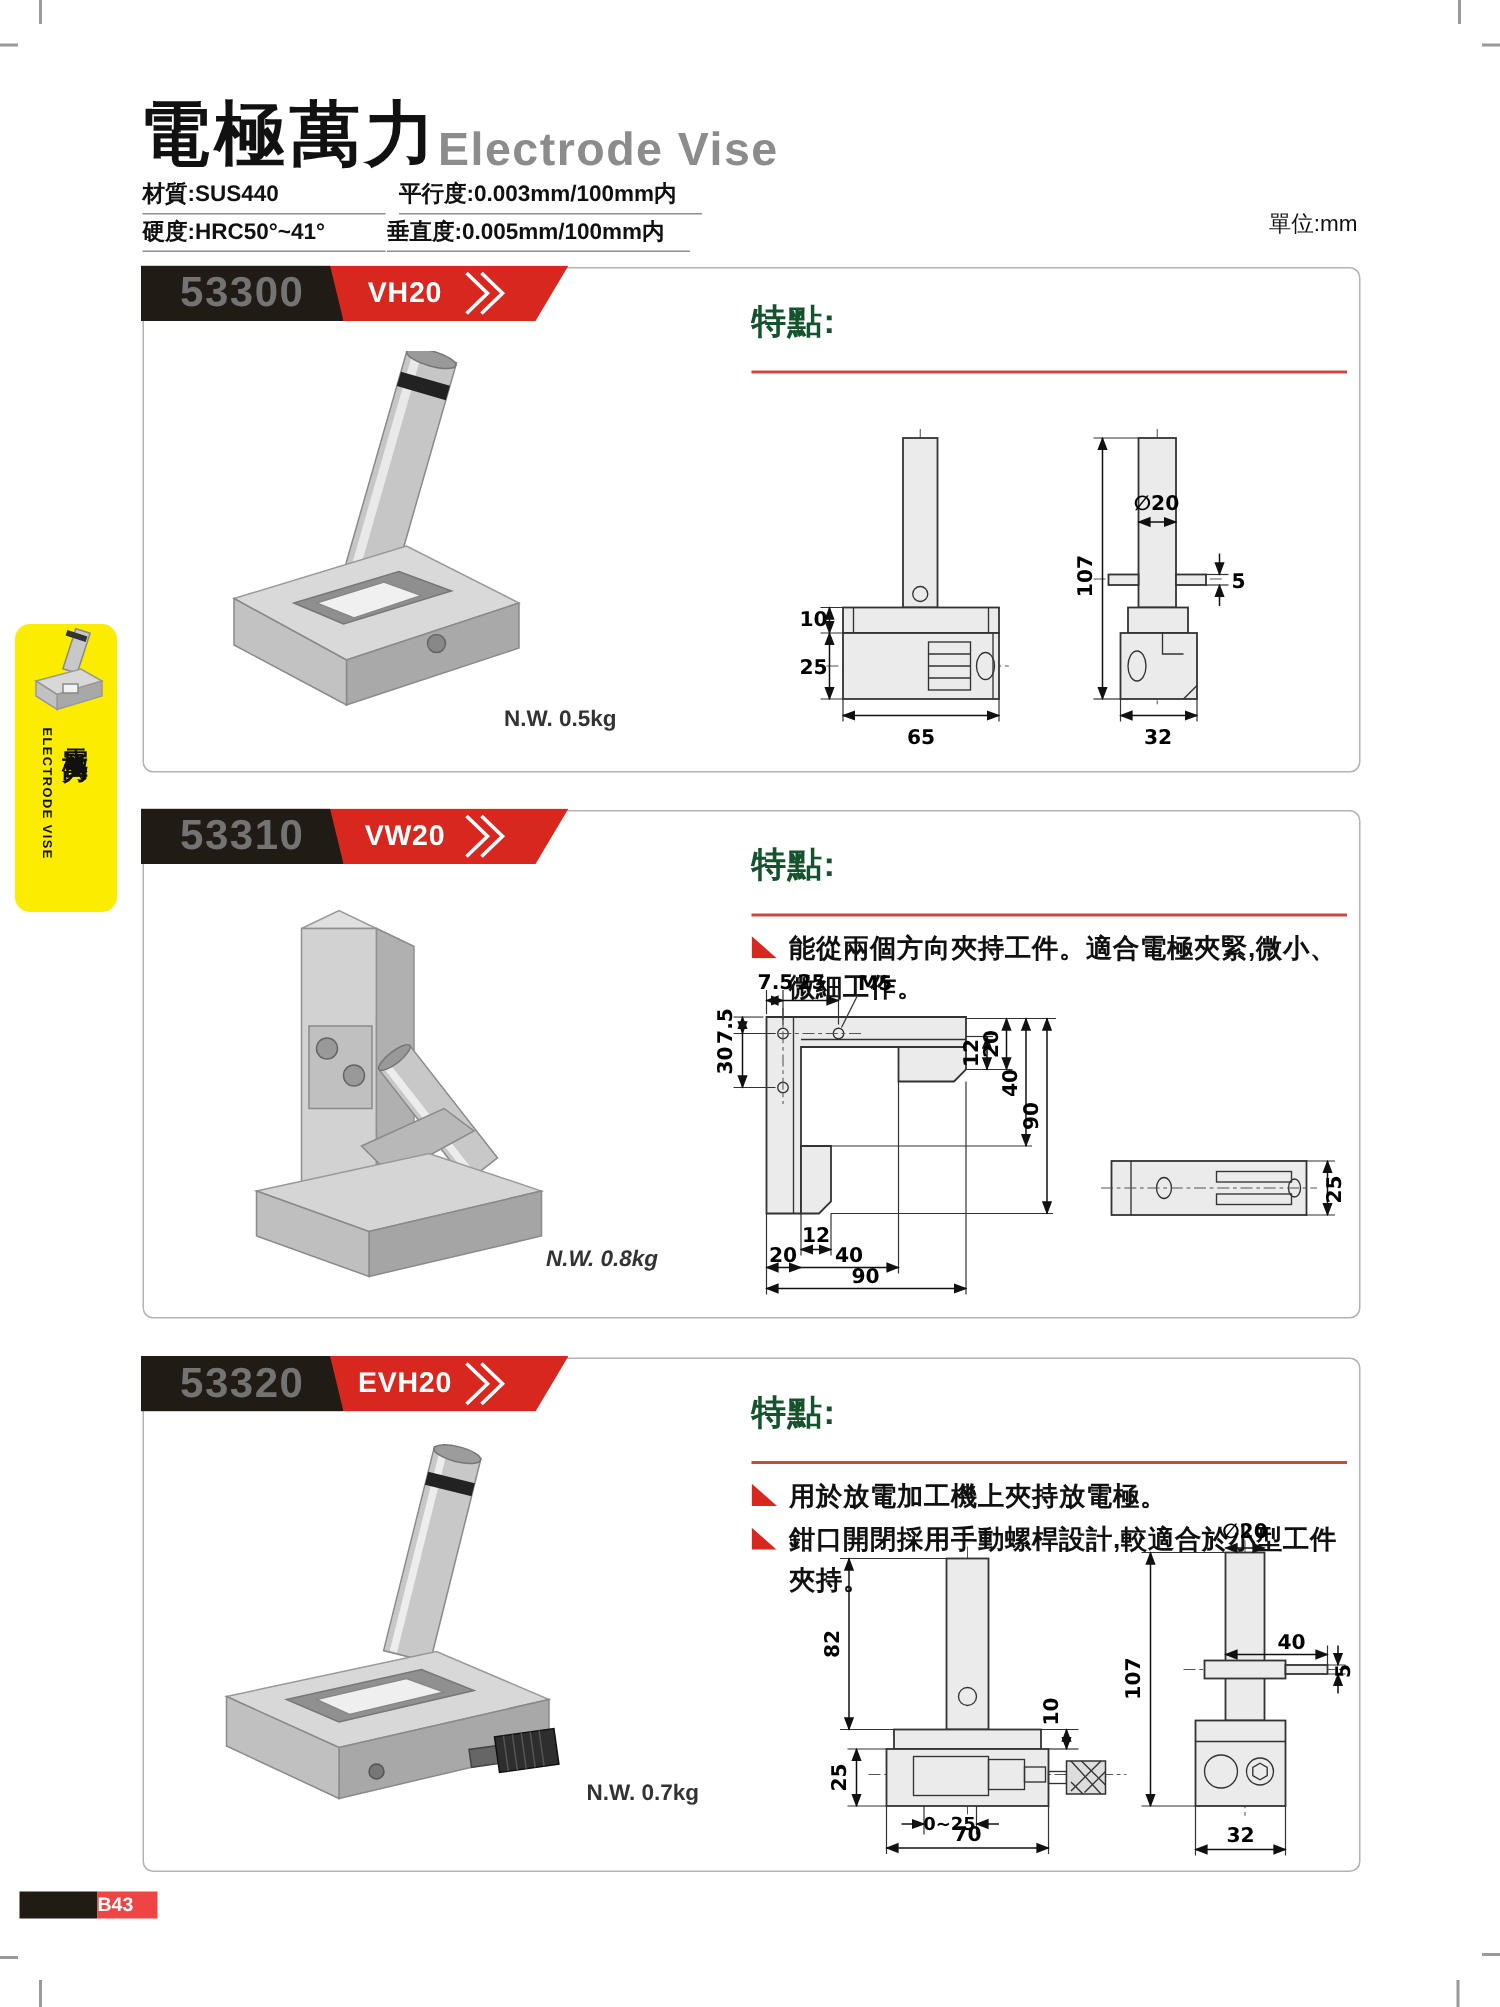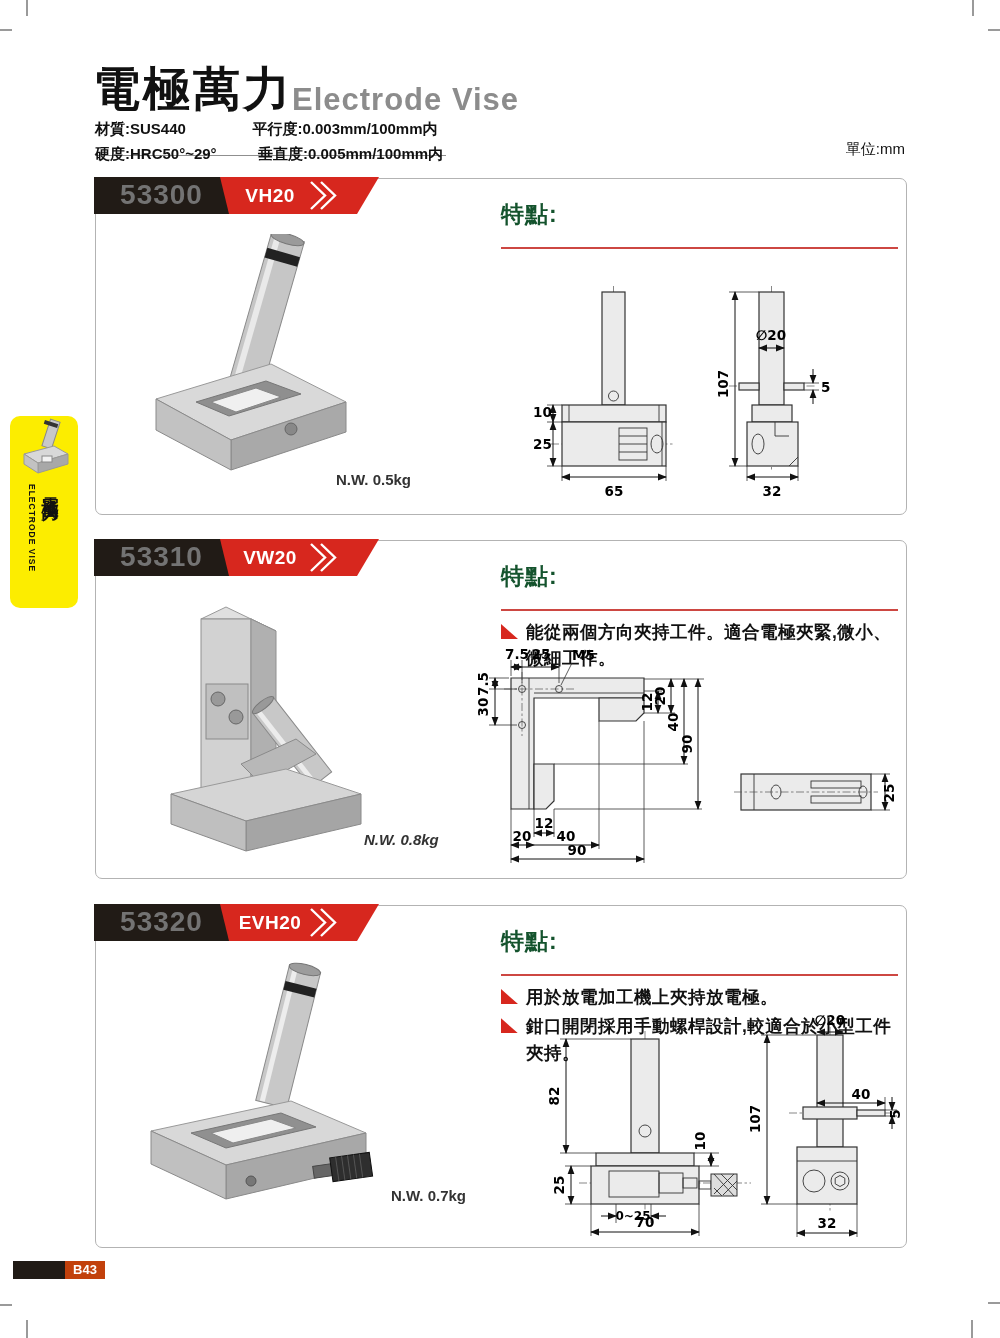--- a/index.html
+++ b/index.html
@@ -4,21 +4,21 @@
 <style>
   html,body{margin:0;padding:0;background:#fff;}
   body{width:1000px;height:1338px;position:relative;font-family:"Liberation Sans",sans-serif;overflow:hidden;}
 
   
   .mark{position:absolute;background:#9a9a9a;}
 
   
   .title-zh{position:absolute;left:93px;top:58px;font-size:47px;font-weight:bold;color:#111;letter-spacing:3px;}
   .title-en{position:absolute;left:292px;top:82px;font-size:31px;font-weight:bold;color:#8c8c8c;letter-spacing:1px;}
-  .spec{position:absolute;font-size:15px;font-weight:bold;color:#111;border-bottom:1.6px solid #8f8f8f;padding-bottom:16px;}
+  .spec{position:absolute;font-size:15px;font-weight:bold;color:#111;border-bottom:1.6px solid #8f8f8f;padding-bottom:3px;}
   .unit{position:absolute;left:800px;top:140px;width:105px;text-align:right;font-size:15px;font-weight:normal;color:#111;}
 
   
   .sec{position:absolute;left:95px;width:810px;border:1.6px solid #b3b3b3;border-radius:7px;background:#fff;}
   .badge{position:absolute;left:-2px;top:-2px;height:37px;width:300px;z-index:5;}
   .badge .red{position:absolute;left:0;top:0;width:285px;height:37px;background:#d7271e;
     clip-path:polygon(0 0,100% 0,calc(100% - 22px) 100%,0 100%);}
   .badge .black{position:absolute;left:0;top:0;width:135px;height:37px;background:#211b16;
     clip-path:polygon(0 0,calc(100% - 9px) 0,100% 100%,0 100%);
     color:#737373;font-size:28px;font-weight:bold;text-align:center;line-height:36px;letter-spacing:1px;}
@@ -45,40 +45,40 @@
   .mid{text-anchor:middle;}
 
   
   .side-tab{position:absolute;left:10px;top:416px;width:68px;height:192px;background:#fced00;border-radius:10px;}
   .side-texts{display:flex;flex-direction:row;justify-content:center;margin-top:2px;}
   .side-en{writing-mode:vertical-rl;font-size:8.5px;font-weight:bold;letter-spacing:1px;color:#111;margin-right:2px;}
   .side-zh{writing-mode:vertical-rl;font-size:17px;font-weight:bold;color:#111;letter-spacing:2px;}
 
   
   .pn-black{position:absolute;left:13px;top:1261px;width:52px;height:18px;background:#211b16;}
-  .pn-red{position:absolute;left:65px;top:1261px;width:40px;height:18px;background:#c2410c;color:#fff;
-    font-size:13px;font-weight:bold;text-align:center;line-height:18px;}
+  .pn-red{position:absolute;left:65px;top:1261px;width:40px;height:18px;background:#ef4444;color:#fff;
+    font-size:13px;font-weight:bold;line-height:18px;}
 </style>
 </head>
 <body>
 
 <div class="mark" style="left:26px;top:0;width:2px;height:16px;"></div>
 <div class="mark" style="left:0;top:29px;width:12px;height:2px;"></div>
 <div class="mark" style="left:972px;top:0;width:2px;height:16px;"></div>
 <div class="mark" style="left:988px;top:29px;width:12px;height:2px;"></div>
 <div class="mark" style="left:0;top:1304px;width:12px;height:2px;"></div>
 <div class="mark" style="left:26px;top:1320px;width:2px;height:18px;"></div>
 <div class="mark" style="left:988px;top:1302px;width:12px;height:2px;"></div>
 <div class="mark" style="left:971px;top:1320px;width:2px;height:18px;"></div>
 
 <div class="title-zh">電極萬力</div>
 <div class="title-en">Electrode Vise</div>
 <div class="spec" style="left:95px;top:120px;width:162px;">材質:SUS440</div>
-<div class="spec" style="left:95px;top:145px;width:162px;">硬度:HRC50°~29°</div>
-<div class="spec" style="left:244px;top:120px;width:202px;text-align:center;">平行度:0.003mm/100mm内</div>
+<div class="spec" style="left:95px;top:145px;width:162px;">硬度:HRC50°~41°</div>
+<div class="spec" style="left:266px;top:120px;width:202px;">平行度:0.003mm/100mm内</div>
 <div class="spec" style="left:258px;top:145px;width:202px;">垂直度:0.005mm/100mm内</div>
 <div class="unit">單位:mm</div>
 
 <div class="side-tab">
   <svg width="68" height="62">
     <g transform="translate(14,4)">
       <rect x="22" y="0" width="10" height="28" fill="#c8c8c8" stroke="#8a8a8a" transform="rotate(18 27 14)"></rect>
       <rect x="20" y="2" width="14" height="4" fill="#333" transform="rotate(18 27 4)"></rect>
       <polygon points="0,34 30,26 44,34 14,43" fill="#d8d8d8" stroke="#999"></polygon>
       <polygon points="14,43 44,34 44,44 14,53" fill="#a8a8a8" stroke="#999"></polygon>

